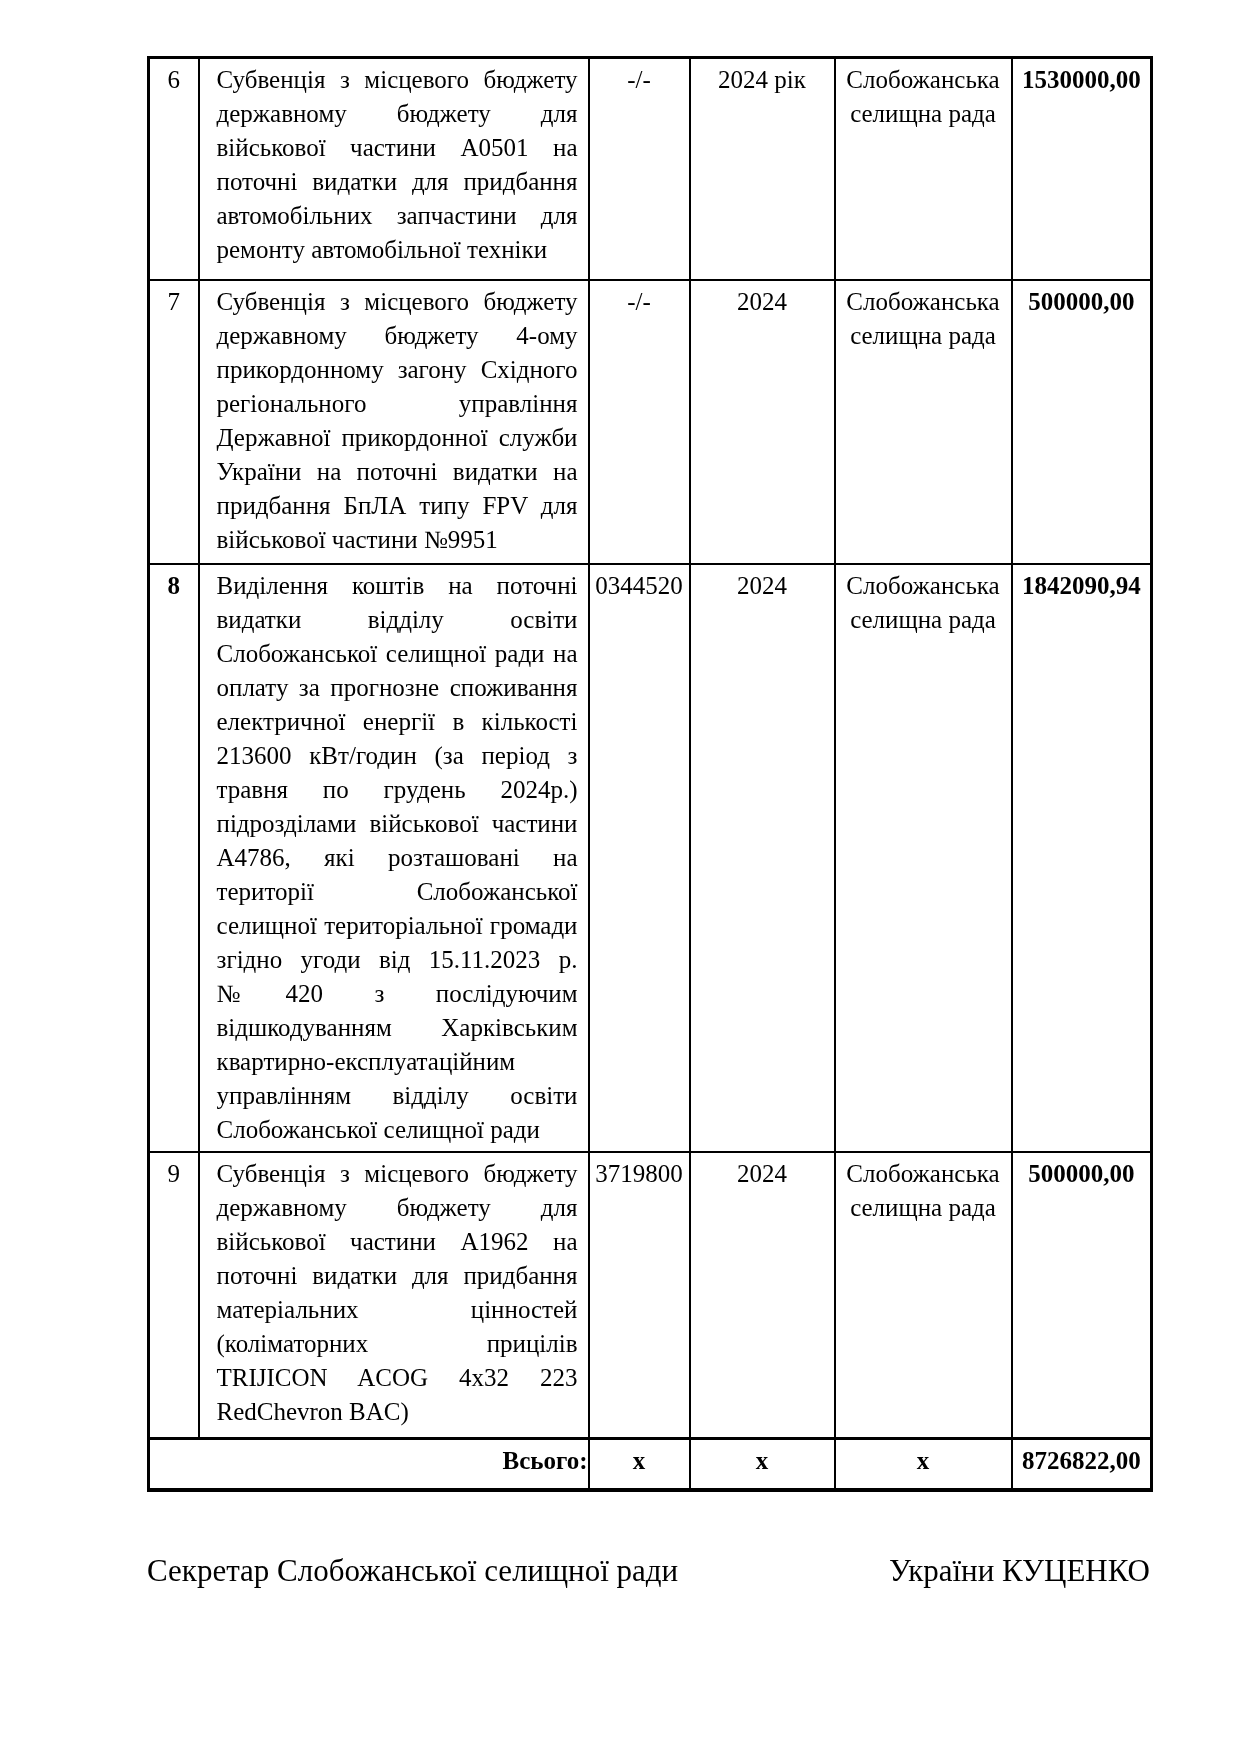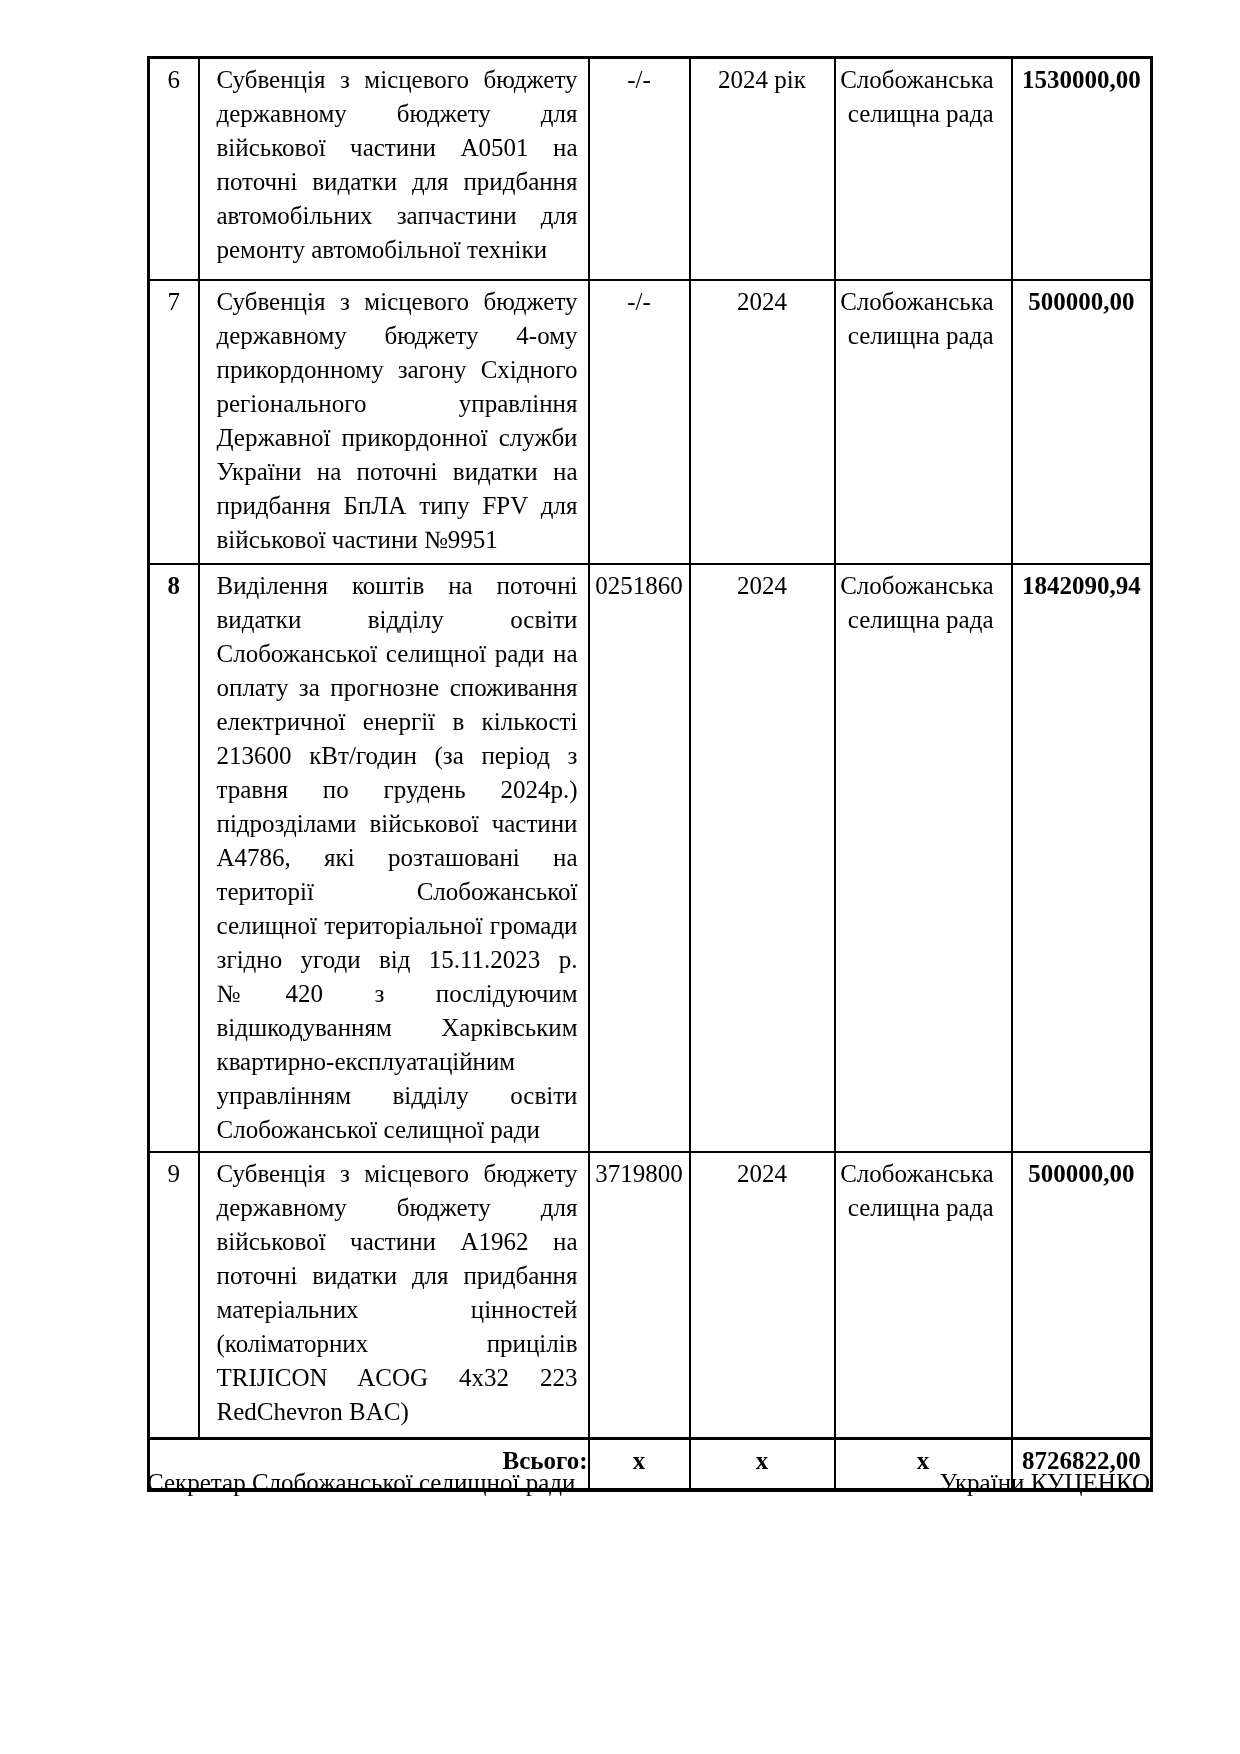--- a/index.html
+++ b/index.html
@@ -40,22 +40,22 @@
   td.desc {
     text-align: justify;
     padding: 4px 10px 0 17px;
   }
   td.code, td.year {
     text-align: center;
     padding-top: 4px;
     font-size: 24px;
   }
   td.funder {
-    text-align: right;
-    padding: 4px 17px 0 4px;
+    text-align: center;
+    padding: 4px 4px 0 4px;
     font-size: 24px;
   }
   td.amount {
     text-align: center;
     padding-top: 4px;
     font-size: 24px;
     font-weight: bold;
     font-family: Liberation Serif, serif;
   }
   tr.row-6 td { height: 222px; }
@@ -72,25 +72,25 @@
     padding-top: 4px;
   }
   td.total-x {
     text-align: center;
     padding-top: 4px;
     font-size: 24px;
   }
   .signature {
     position: absolute;
     left: 147px;
-    top: 1468px;
+    top: 1556px;
     width: 1003px;
     display: flex;
     justify-content: space-between;
-    font-size: 25px;
+    font-size: 31px;
     line-height: 30px;
   }
 </style>
 </head>
 <body>
 
 <div class="page">
 
   <table class="doc-table">
     <colgroup>
@@ -114,21 +114,21 @@
         <td class="num">7</td>
         <td class="desc">Субвенція з місцевого бюджету державному бюджету 4-ому прикордонному загону Східного регіонального управління Державної прикордонної служби України на поточні видатки на придбання БпЛА типу FPV для військової частини №9951</td>
         <td class="code">-/-</td>
         <td class="year">2024</td>
         <td class="funder">Слобожанська селищна рада</td>
         <td class="amount">500000,00</td>
       </tr>
       <tr class="row-8">
         <td class="num bold">8</td>
         <td class="desc">Виділення коштів на поточні видатки відділу освіти Слобожанської селищної ради на оплату за прогнозне споживання електричної енергії в кількості 213600 кВт/годин (за період з травня по грудень 2024р.) підрозділами військової частини А4786, які розташовані на території Слобожанської селищної територіальної громади згідно угоди від 15.11.2023 р.№420 з послідуючим відшкодуванням Харківським квартирно-експлуатаційним управлінням відділу освіти Слобожанської селищної ради</td>
-        <td class="code">0251860</td>
+        <td class="code">0344520</td>
         <td class="year">2024</td>
         <td class="funder">Слобожанська селищна рада</td>
         <td class="amount">1842090,94</td>
       </tr>
       <tr class="row-9">
         <td class="num">9</td>
         <td class="desc">Субвенція з місцевого бюджету державному бюджету для військової частини А1962 на поточні видатки для придбання матеріальних цінностей (коліматорних прицілів TRIJICON ACOG 4x32 223 RedChevron BAC)</td>
         <td class="code">3719800</td>
         <td class="year">2024</td>
         <td class="funder">Слобожанська селищна рада</td>

